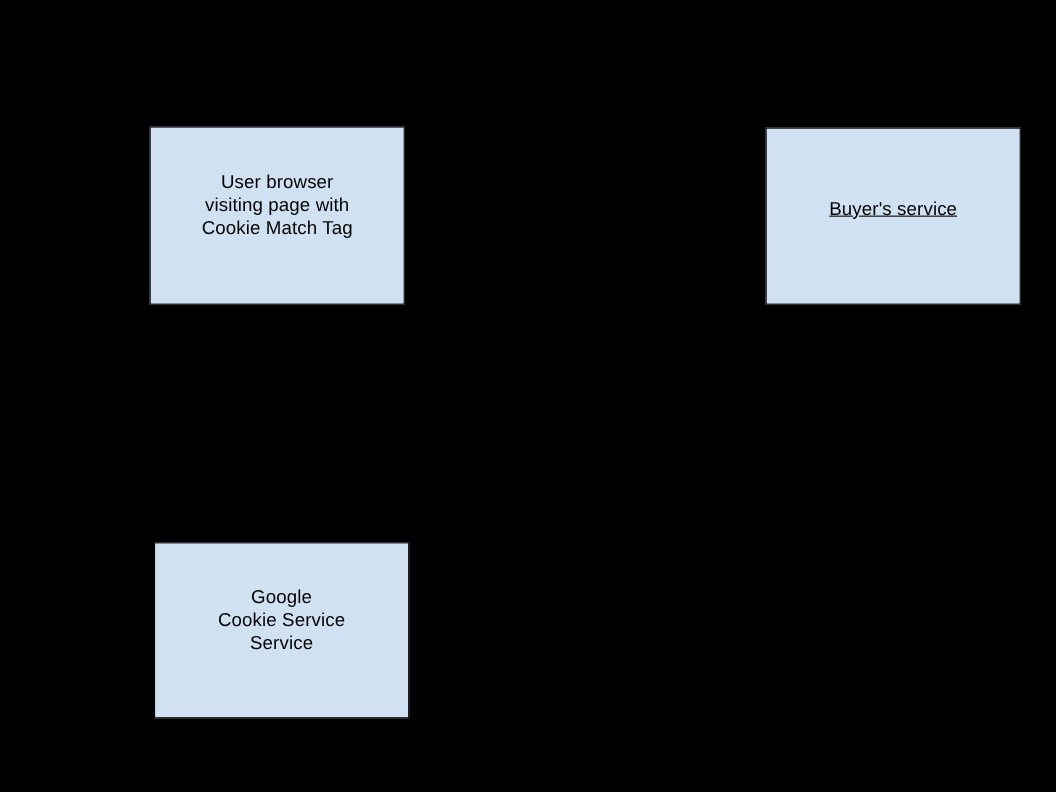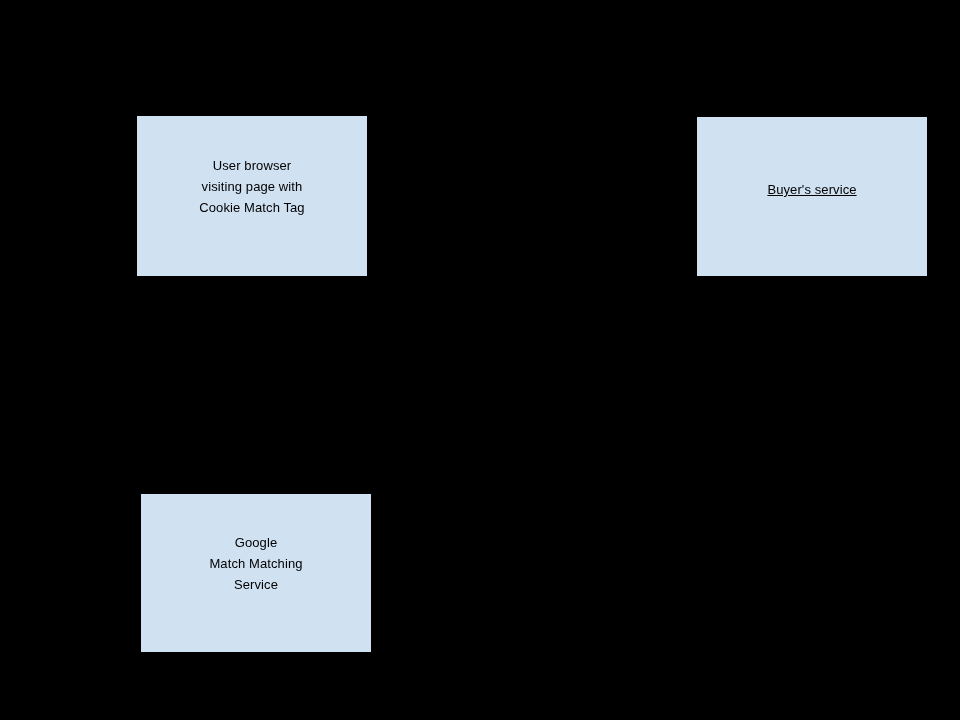--- a/index.html
+++ b/index.html
@@ -32,21 +32,21 @@
     align-items: center;
     justify-content: flex-start;
     overflow: hidden;
   }
 
   .node-label {
     width: 100%;
     text-align: center;
     color: #000000;
     font-family: "Liberation Sans", sans-serif;
-    font-size: 13px;
+    font-size: 17px;
     line-height: 21px;
     white-space: pre-line;
     letter-spacing: 0.1px;
   }
 
   
   #node-user-browser {
     left: 136px;
     top: 115px;
     width: 232px;
@@ -81,17 +81,17 @@
 visiting page with
 Cookie Match Tag</div>
   </div>
 
   <div class="node" id="node-buyers-service">
     <div class="node-label">Buyer's service</div>
   </div>
 
   <div class="node" id="node-google-cookie-matching">
     <div class="node-label">Google
-Match Matching
+Cookie Service
 Service</div>
   </div>
 
 </div>
 
 </body></html>

